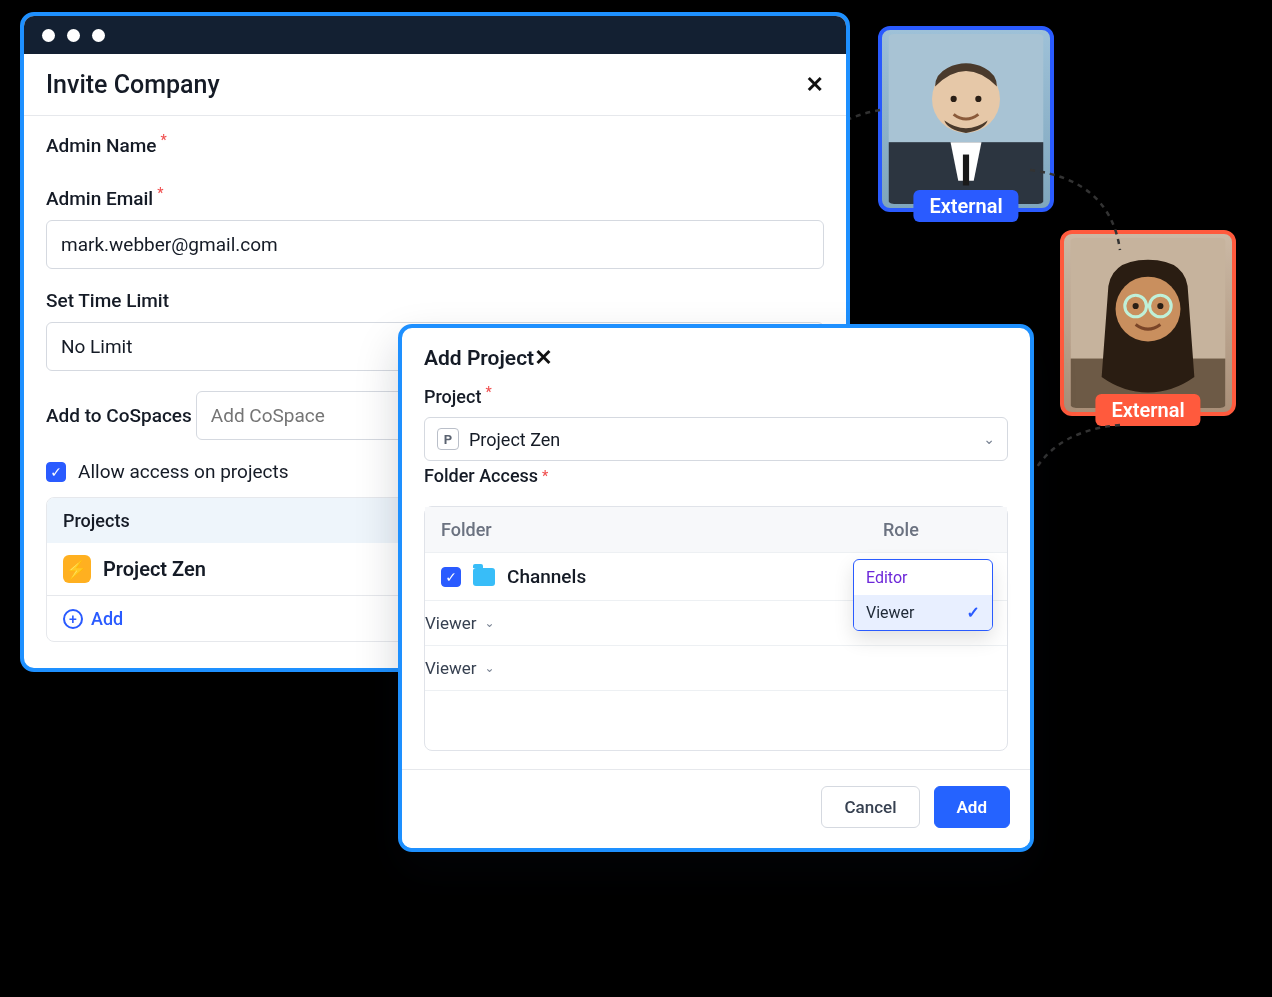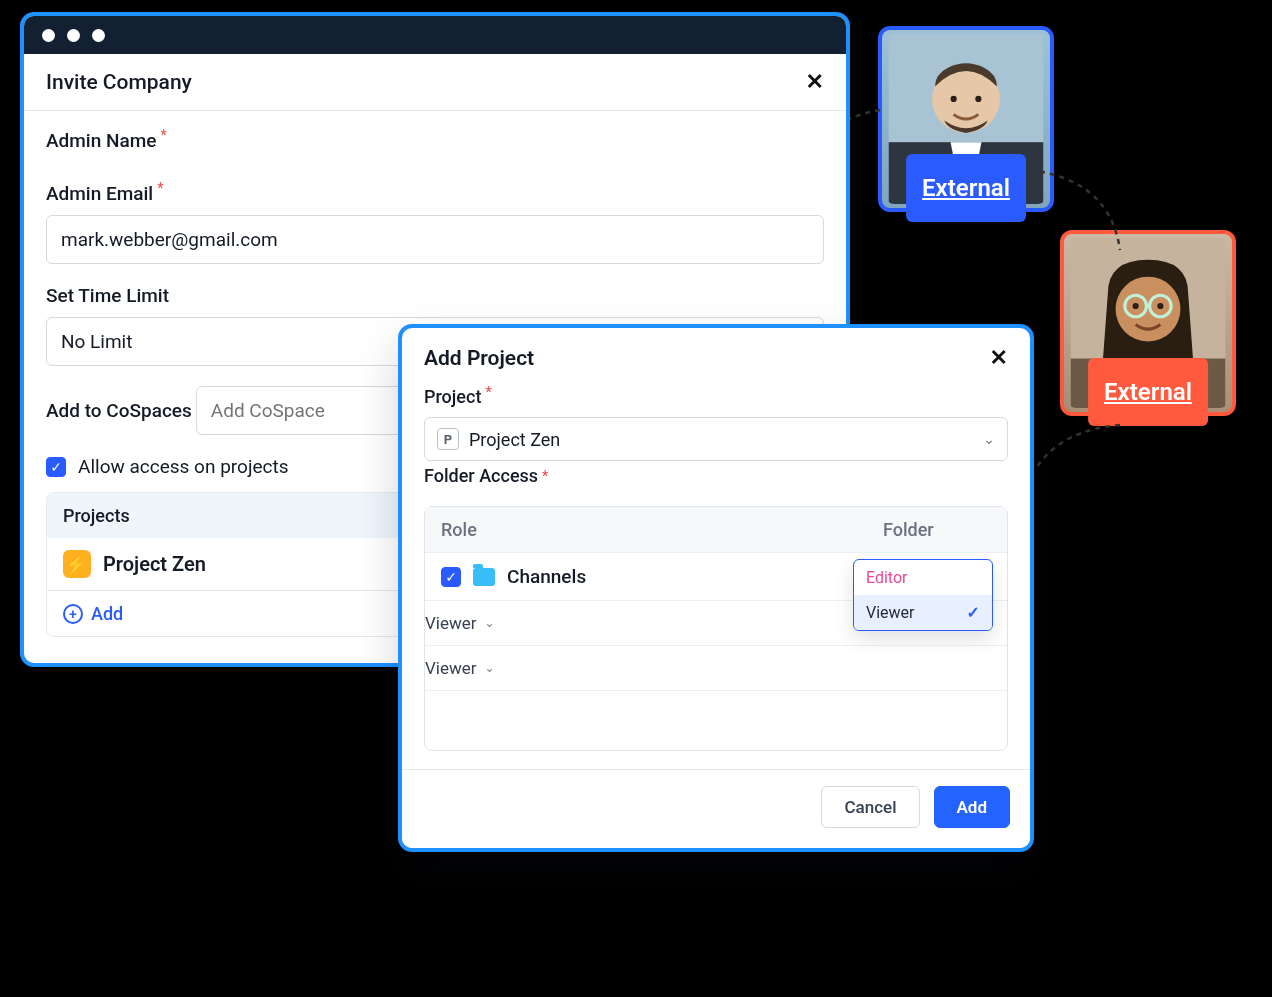--- a/index.html
+++ b/index.html
@@ -24,21 +24,21 @@
     align-items: center;
     padding-left: 18px;
     gap: 12px;
   }
   .titlebar .dot { width: 13px; height: 13px; border-radius: 50%; background: #fff; }
   .modal-header {
     display: flex; align-items: center; justify-content: space-between;
     padding: 16px 22px;
     border-bottom: 1px solid #e6e8ec;
   }
-  .modal-header h2 { font-size: 21px; font-weight: 500; color: #151b26; }
+  .modal-header h2 { font-size: 25px; font-weight: 500; color: #151b26; }
   .close-x { font-size: 22px; line-height: 1; cursor: pointer; color: #111; font-weight: 700; }
   .modal-body { padding: 18px 22px 8px; }
   .field { margin-bottom: 20px; }
   .field-label { font-size: 19px; font-weight: 500; color: #151b26; display: inline-flex; align-items: flex-start; gap: 4px; margin-bottom: 10px;}
   .req { color: #f05252; font-size: 14px; position: relative; top: -2px; }
   .input {
     width: 100%; border: 1px solid #d5d9e0; border-radius: 6px;
     padding: 12px 14px; font-size: 19px; color: #151b26; background: #fff;
   }
   .cospace-input { width: 280px; }
@@ -77,21 +77,21 @@
     left: 398px;
     top: 324px;
     width: 636px;
     background: #fff;
     border-radius: 14px;
     border: 4px solid #1e90ff;
     box-shadow: 0 20px 44px rgba(16,24,40,0.18);
     overflow: visible;
   }
   .ap-header {
-    display: flex; justify-content: space-between; align-items: center;
+    display: flex; justify-content: flex-start; align-items: center;
     padding: 18px 22px 8px;
   }
   .ap-header h2 { font-size: 21px; font-weight: 600; color: #151b26; }
   .ap-body { padding: 8px 22px 0; }
   .select-like {
     border: 1px solid #d5d9e0; border-radius: 6px; padding: 10px 12px;
     display: flex; align-items: center; gap: 10px; font-size: 18px; color: #151b26;
   }
   .select-like .p-badge {
     width: 22px; height: 22px; border: 1px solid #babfc9; border-radius: 4px;
@@ -121,21 +121,21 @@
   .folder-teal { background: #14b8a6; }
   .folder-orange { background: #fb923c; }
   .role-cell { display: flex; align-items: center; gap: 8px; padding: 12px 16px 12px 0; font-size: 17px; color: #374151; justify-content: flex-start;}
   .role-cell .chev-down { font-size: 12px; color: #7a8494; }
   .dropdown {
     position: absolute; right: 14px; top: 52px; width: 140px;
     background: #fff; border: 1.5px solid #2a5bff; border-radius: 6px; overflow: hidden;
     box-shadow: 0 8px 20px rgba(0,0,0,0.12);
     z-index: 5;
   }
-  .dropdown div { padding: 8px 12px; font-size: 16px; color: #ec4899; display: flex; align-items: center; justify-content: space-between;}
+  .dropdown div { padding: 8px 12px; font-size: 16px; color: #6d28d9; display: flex; align-items: center; justify-content: space-between;}
   .dropdown .sel { background: #e8efff; color: #1f2937; }
   .dropdown .sel .tick { color: #2a5bff; font-weight: 700; }
   .empty-row { height: 60px; border-top: 1px solid #edf0f3; }
   .ap-footer {
     border-top: 1px solid #e6e8ec; padding: 16px 20px 20px;
     display: flex; justify-content: flex-end; gap: 14px;
     border-radius: 0 0 10px 10px;
     background:#fff;
   }
   .btn {
@@ -149,21 +149,21 @@
     position: absolute;
     border-radius: 12px;
     overflow: visible;
     padding: 4px;
   }
   .ext-card.blue { left: 878px; top: 26px; width: 176px; height: 186px; border: 4px solid #2a5bff; background: linear-gradient(180deg,#9ec1d8,#7fa6bd);}
   .ext-card.orange { left: 1060px; top: 230px; width: 176px; height: 186px; border: 4px solid #ff5a3d; background: linear-gradient(180deg,#cbb9a5,#a98f78);}
   .avatar-svg { width: 100%; height: 100%; display:block; border-radius:8px;}
   .badge {
     position: absolute; bottom: -14px; left: 50%; transform: translateX(-50%);
-    color: #fff; font-size: 24px; font-weight: 600; padding: 20px 16px; border-radius: 6px; text-decoration: underline;
+    color: #fff; font-size: 20px; font-weight: 600; padding: 4px 16px; border-radius: 6px;
   }
   .badge.blue { background: #2a5bff; }
   .badge.orange { background: #ff5a3d; }
 
   
   .arrow-path { position: absolute; pointer-events: none; }
 </style>
 </head>
 <body>
 
@@ -281,22 +281,22 @@
         <span>Project Zen</span>
         <span class="chev">⌄</span>
       </div>
     </div>
     <div class="field-label" style="font-size:18px;align-items:flex-end;">
       <span>Folder Access</span>
         <span class="req">*</span>
     </div>
     <div class="table">
       <div class="thead">
+        <div>Folder</div>
         <div>Role</div>
-        <div>Folder</div>
       </div>
 
 
       <div class="trow">
         <div class="tcell">
           <span class="checkbox checked">✓</span>
           <span class="folder-ico folder-blue"></span>
           <span>Channels</span>
         </div>
         <div class="role-cell">

